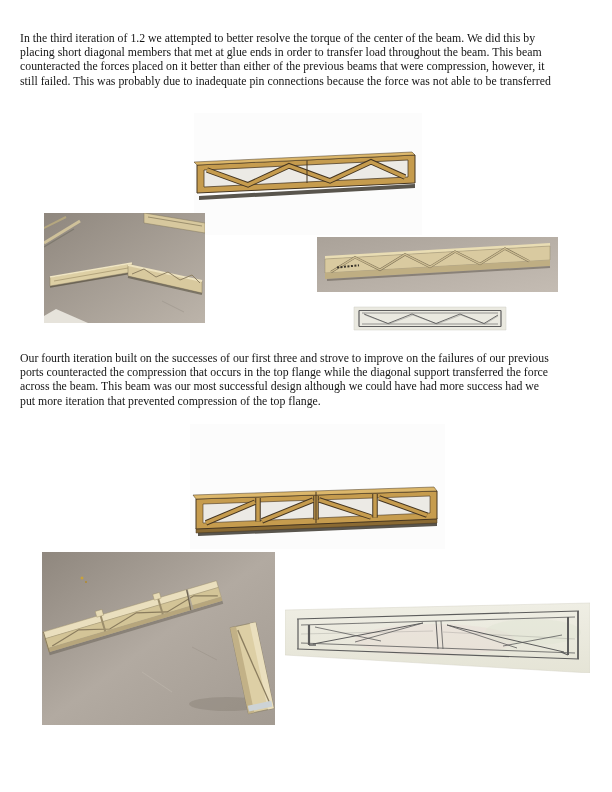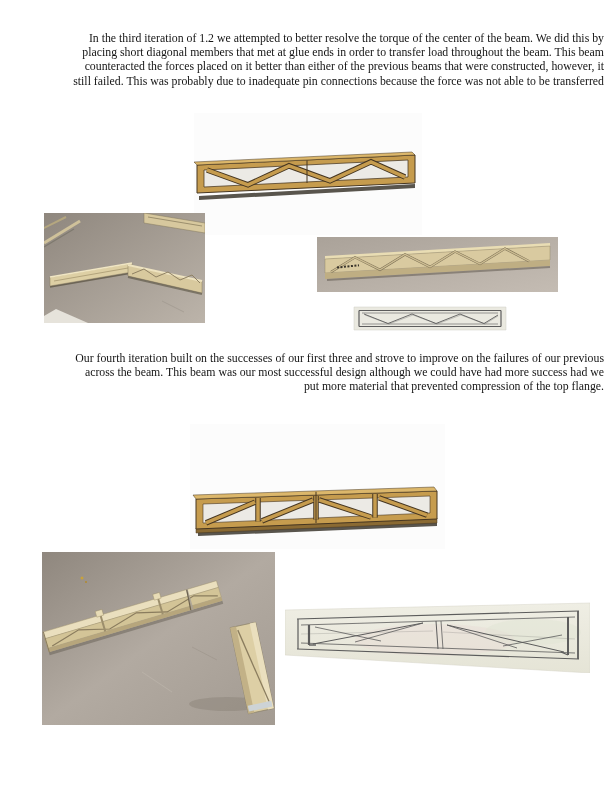--- a/index.html
+++ b/index.html
@@ -2,35 +2,35 @@
 <html style="--page_bg: #ffffff; --text: #141414; --cad_bg: #fcfcfc; --cad_wood: #c69c4e; --cad_wood_light: #dcb76b; --cad_wood_dark: #8a6a33; --cad_outline: #463621; --photo_bg_dark: #8f877e; --photo_bg_light: #bcb4aa; --balsa: #d8c99e; --balsa_light: #eadfbe; --balsa_shadow: #8a7c5e; --paper: #eae9e0; --paper2: #efeee4; --pencil: #5c5c5c;"><head>
 <meta charset="utf-8">
 <style>
   html,body{margin:0;padding:0;}
   body{
     width:612px;height:792px;position:relative;overflow:hidden;
     background:var(--page_bg,#ffffff);
     font-family:"Liberation Serif", serif;
   }
   .para{
-    position:absolute;left:48px;width:556px;
-    font-size:11.8px;line-height:14.2px;color:var(--text,#141414);text-align:right;
+    position:absolute;left:20px;width:556px;
+    font-size:11.8px;line-height:14.2px;color:var(--text,#141414);
   }
   .para .tline{white-space:pre;}
   .figbox{position:absolute;}
   .cadbg{position:absolute;background:var(--cad_bg,#fcfcfc);}
   svg{display:block;}
 </style>
 </head>
 <body>
 
 <div class="para" style="top:31px;">
   <div class="tline">In the third iteration of 1.2 we attempted to better resolve the torque of the center of the beam. We did this by</div>
   <div class="tline">placing short diagonal members that met at glue ends in order to transfer load throughout the beam. This beam</div>
-  <div class="tline">counteracted the forces placed on it better than either of the previous beams that were constructed, however, it</div>
+  <div class="tline">counteracted the forces placed on it better than either of the previous beams that were compression, however, it</div>
   <div class="tline">still failed. This was probably due to inadequate pin connections because the force was not able to be transferred</div>
 </div>
 
 <div class="cadbg" style="left:194px;top:113px;width:228px;height:122px;"></div>
 
 <svg class="figbox" style="left:191px;top:150px;" width="230" height="52" viewBox="0 0 230 52" aria-label="CAD render of third-iteration truss beam with short diagonal members">
   <polygon points="8,46 224,34 224,38 8,50" fill="#2f2a20" opacity="0.8"></polygon>
   <polygon points="6,15 224,5 224,33 6,43" style="fill:var(--cad_wood,#c69c4e);stroke:var(--cad_outline,#463621)" stroke-width="1"></polygon>
   <polygon points="6,15 224,5 221,2 3,12" style="fill:var(--cad_wood_light,#dcb76b);stroke:var(--cad_outline,#463621)" stroke-width="0.5"></polygon>
   <polygon points="13,20 217,10 217,27 13,37" fill="#eceae5" style="stroke:var(--cad_outline,#463621)" stroke-width="0.75"></polygon>
@@ -90,22 +90,23 @@
     <line x1="149" y1="5.5" x2="149" y2="21.5" stroke-width="1.2"></line>
     <line x1="10" y1="8" x2="146" y2="8" stroke-width="0.6"></line>
     <line x1="10" y1="19" x2="146" y2="19" stroke-width="0.6"></line>
     <polyline points="12,9 36,18.5 60,9 84,18.5 108,9 132,18.5 146,10" stroke-width="0.9"></polyline>
     <polyline points="13,10 37,19 61,10 85,19 109,10 133,19 146,11" stroke-width="0.5" opacity="0.6"></polyline>
   </g>
 </svg>
 
 <div class="para" style="top:351px;">
   <div class="tline">Our fourth iteration built on the successes of our first three and strove to improve on the failures of our previous</div>
+  <div class="tline">ports counteracted the compression that occurs in the top flange while the diagonal support transferred the force</div>
   <div class="tline">across the beam. This beam was our most successful design although we could have had more success had we</div>
-  <div class="tline">put more material that prevented compression of the top flange.</div>
+  <div class="tline">put more iteration that prevented compression of the top flange.</div>
 </div>
 
 <div class="cadbg" style="left:190px;top:424px;width:255px;height:125px;"></div>
 
 <svg class="figbox" style="left:188px;top:482px;" width="257" height="58" viewBox="0 0 257 58" aria-label="CAD render of fourth-iteration beam with vertical and diagonal supports">
   <polygon points="10,50 249,40 249,44 10,54" fill="#2f2a20" opacity="0.8"></polygon>
   <polygon points="8,46 249,36 249,41 8,51" style="fill:var(--cad_wood_dark,#8a6a33);stroke:var(--cad_outline,#463621)" stroke-width="0.5"></polygon>
   <polygon points="8,17 249,9 249,37 8,47" style="fill:var(--cad_wood,#c69c4e);stroke:var(--cad_outline,#463621)" stroke-width="1"></polygon>
   <polygon points="8,17 249,9 246,5 5,13" style="fill:var(--cad_wood_light,#dcb76b);stroke:var(--cad_outline,#463621)" stroke-width="0.5"></polygon>
   <polygon points="15,22 242,14 242,31 15,41" fill="#eceae5" style="stroke:var(--cad_outline,#463621)" stroke-width="0.6"></polygon>

